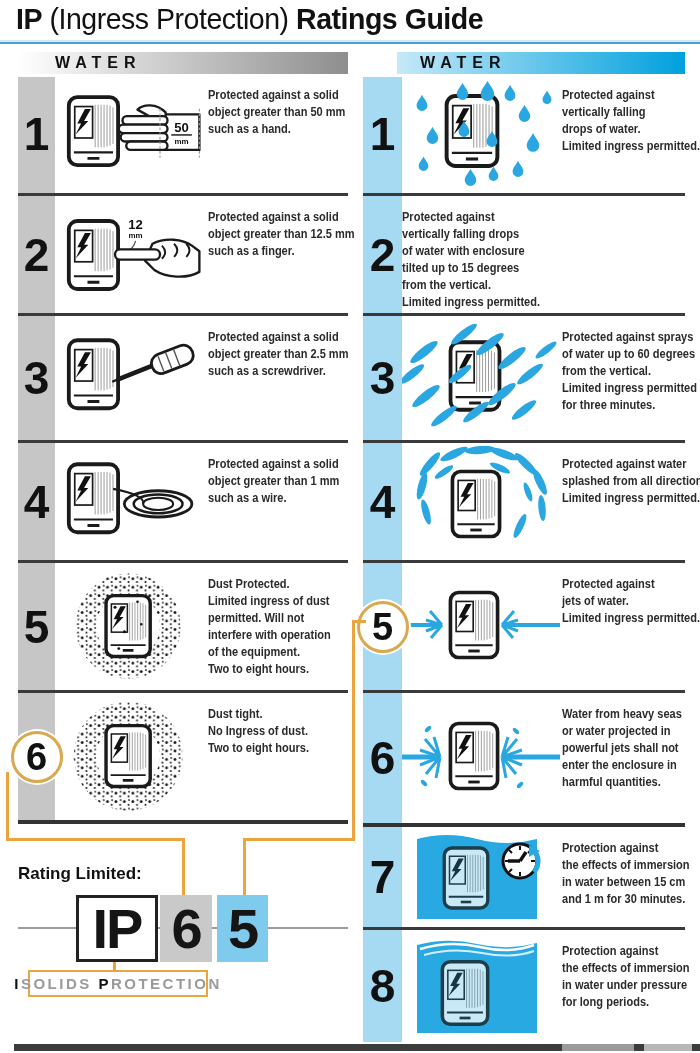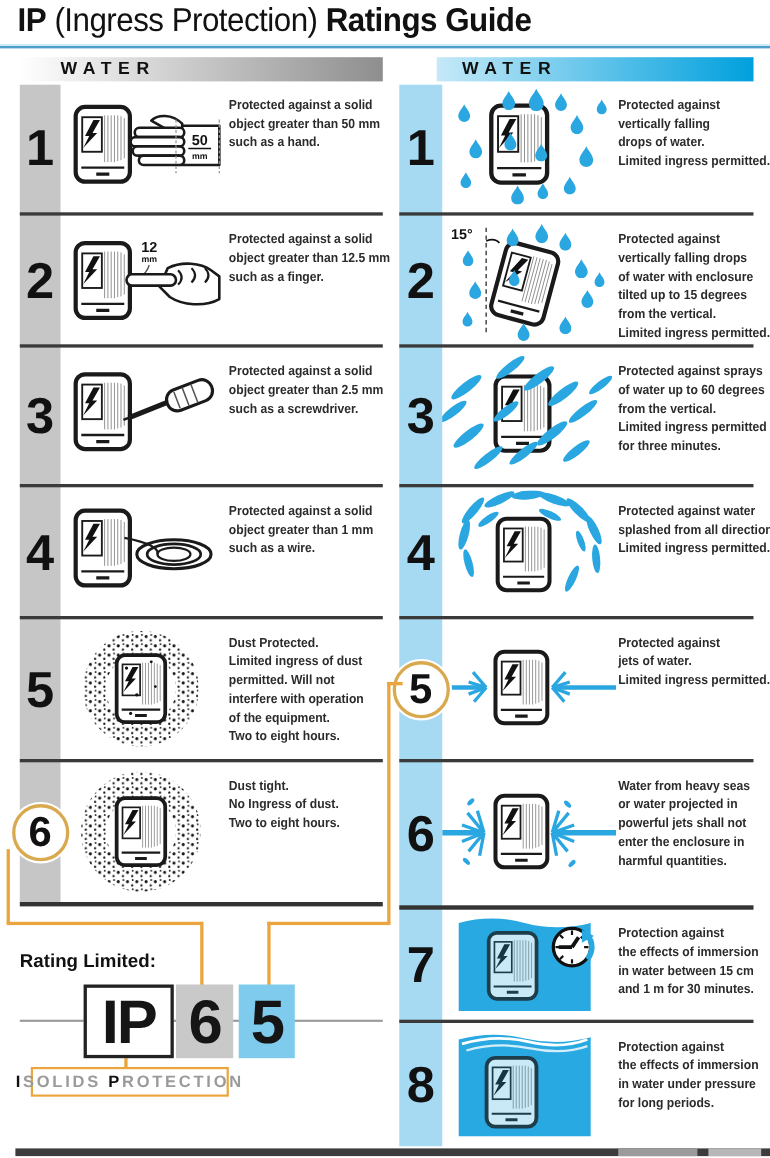--- a/index.html
+++ b/index.html
@@ -260,42 +260,20 @@
         <div class="desc">Protected against
 vertically falling
 drops of water.
 Limited ingress permitted.</div>
       </div>
 
       <div class="row" style="height:120px">
         <div class="numcell">
             <span class="num">2</span>
           </div>
-        <div class="iconcell">
-          <svg width="160" height="112" viewBox="0 0 160 112">
-            <path d="M40 8 V104" stroke="#555" stroke-width="1.5" stroke-dasharray="4 3"></path>
-            <text x="8" y="18" font-size="13" font-weight="bold" fill="#111">15°</text>
-            <path d="M40 20 q8 -3 12 2" stroke="#111" stroke-width="1.5" fill="none"></path>
-            <g transform="rotate(15 75 59)">
-                <use href="#dev" x="48" y="22" width="54" height="74"></use>
-              </g>
-            <use href="#drop" x="18" y="28" width="11" height="15"></use>
-              <use href="#drop" x="24" y="56" width="12" height="17"></use>
-            <use href="#drop" x="18" y="84" width="10" height="14"></use>
-              <use href="#drop" x="58" y="8" width="12" height="17"></use>
-            <use href="#drop" x="84" y="4" width="13" height="18"></use>
-              <use href="#drop" x="106" y="12" width="12" height="17"></use>
-            <use href="#drop" x="120" y="36" width="13" height="18"></use>
-              <use href="#drop" x="126" y="64" width="12" height="17"></use>
-            <use href="#drop" x="106" y="88" width="12" height="17"></use>
-              <use href="#drop" x="68" y="94" width="12" height="17"></use>
-            <use href="#drop" x="138" y="48" width="10" height="14"></use>
-              <use href="#drop" x="60" y="46" width="11" height="15"></use>
-          </svg>
-        </div>
         <div class="desc">Protected against
 vertically falling drops
 of water with enclosure
 tilted up to 15 degrees
 from the vertical.
 Limited ingress permitted.</div>
       </div>
 
       <div class="row" style="height:127px">
         <div class="numcell">

